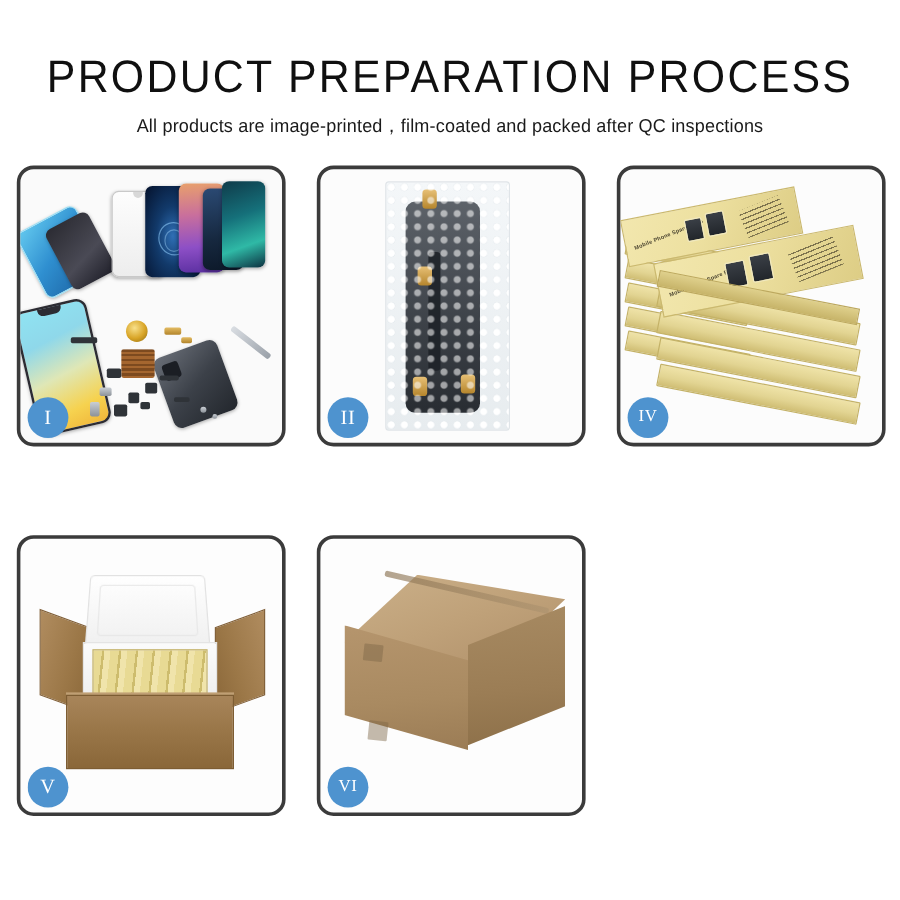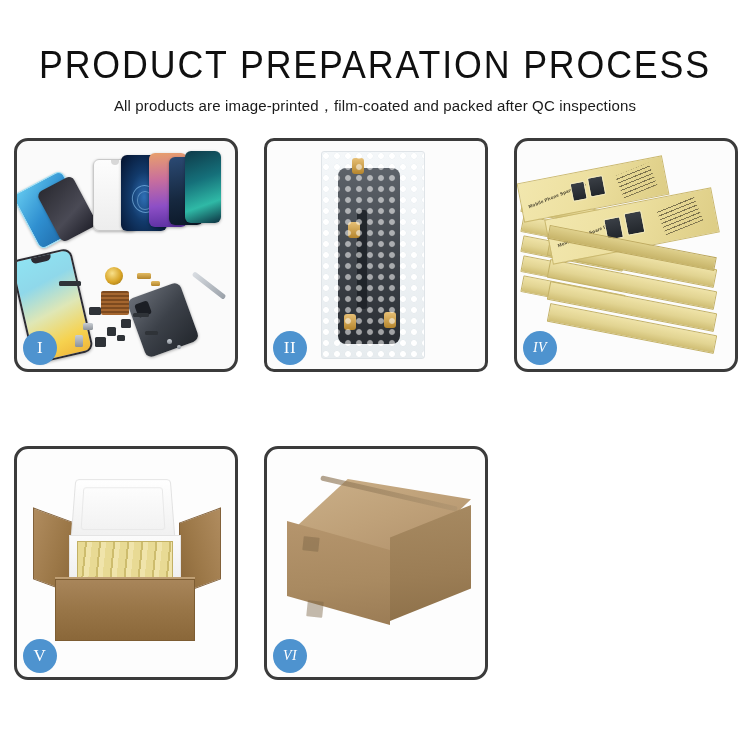--- a/index.html
+++ b/index.html
@@ -50,21 +50,21 @@
     position: absolute; left: 6px; bottom: 4px;
     width: 34px; height: 34px; border-radius: 50%;
     background: #4e93cf;
     color: #ffffff;
     font-family: "Liberation Serif", serif;
     font-size: 17px; font-weight: 400;
     display: flex; align-items: center; justify-content: center;
     letter-spacing: 0.5px;
     z-index: 40;
   }
-  .badge.wide { font-size: 14px; font-style: italic; }
+  .badge.wide { font-size: 14px; }
 
   
   .p1 { background: #fafafa; }
   .ph { position: absolute; border-radius: 6px; box-shadow: 0 1px 3px rgba(0,0,0,.3); }
   
   .p1-adh {
     left: 6px; top: 38px; width: 56px; height: 62px;
     background: linear-gradient(150deg,#63c9ef 0%, #2f8fd0 45%, #1a5f9e 100%);
     border-radius: 7px; transform: rotate(-28deg);
     border: 1px solid #9adcf2;
@@ -156,21 +156,21 @@
     background: repeating-linear-gradient(0deg,#a5662f 0 2px,#7d4a1f 2px 4px),
                 repeating-linear-gradient(90deg,rgba(255,200,140,.35) 0 2px,transparent 2px 4px);
     border-radius:2px;
   }
   .pc { position:absolute; background:#2f3338; border-radius:1.5px; }
   .pc.g { background: linear-gradient(180deg,#e3bb62,#b2842b); }
   .pc.s { background: linear-gradient(180deg,#c9ced4,#8c9299); }
   .pc.r { border-radius:50%; }
 
   
-  .p2 { background:#fcfcfc;border-radius:10px; }
+  .p2 { background:#fcfcfc; }
   .p2-bag {
     position:absolute; left:54px; top:10px; width:104px; height:208px;
     background:
       radial-gradient(circle at 4px 4px, rgba(255,255,255,.95) 2.6px, rgba(214,222,228,.55) 3.2px, transparent 3.6px) 0 0/11px 11px,
       linear-gradient(180deg,#f4f7f9,#e7ecef);
     border:1px solid #dfe4e8; border-radius:3px;
   }
   .p2-part {
     position:absolute; left:16px; top:16px; width:62px; height:176px;
     background: linear-gradient(180deg, rgba(60,66,74,.82) 0%, rgba(38,43,50,.88) 55%, rgba(24,28,34,.92) 100%);

